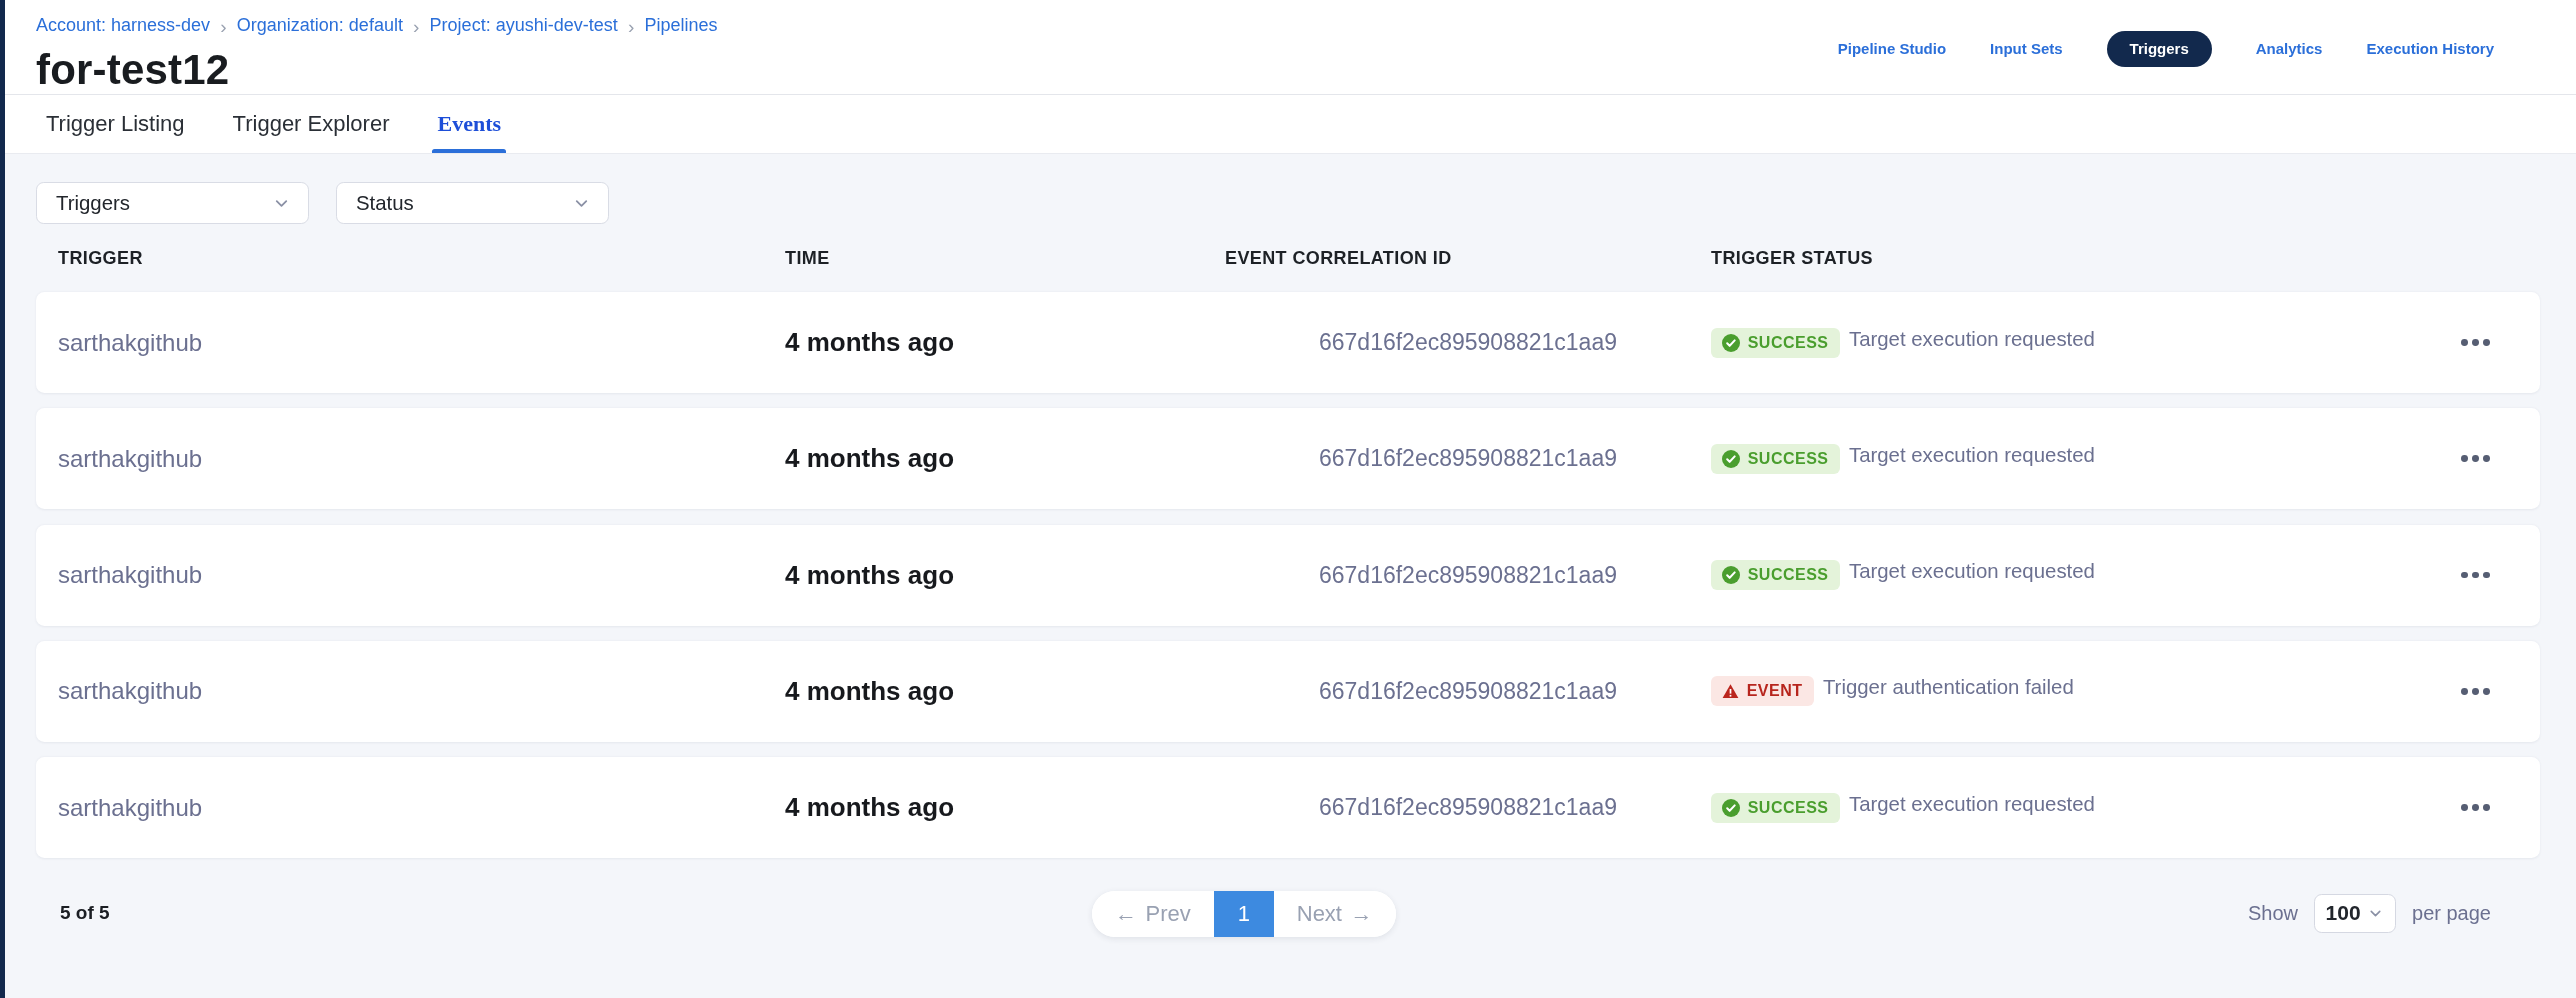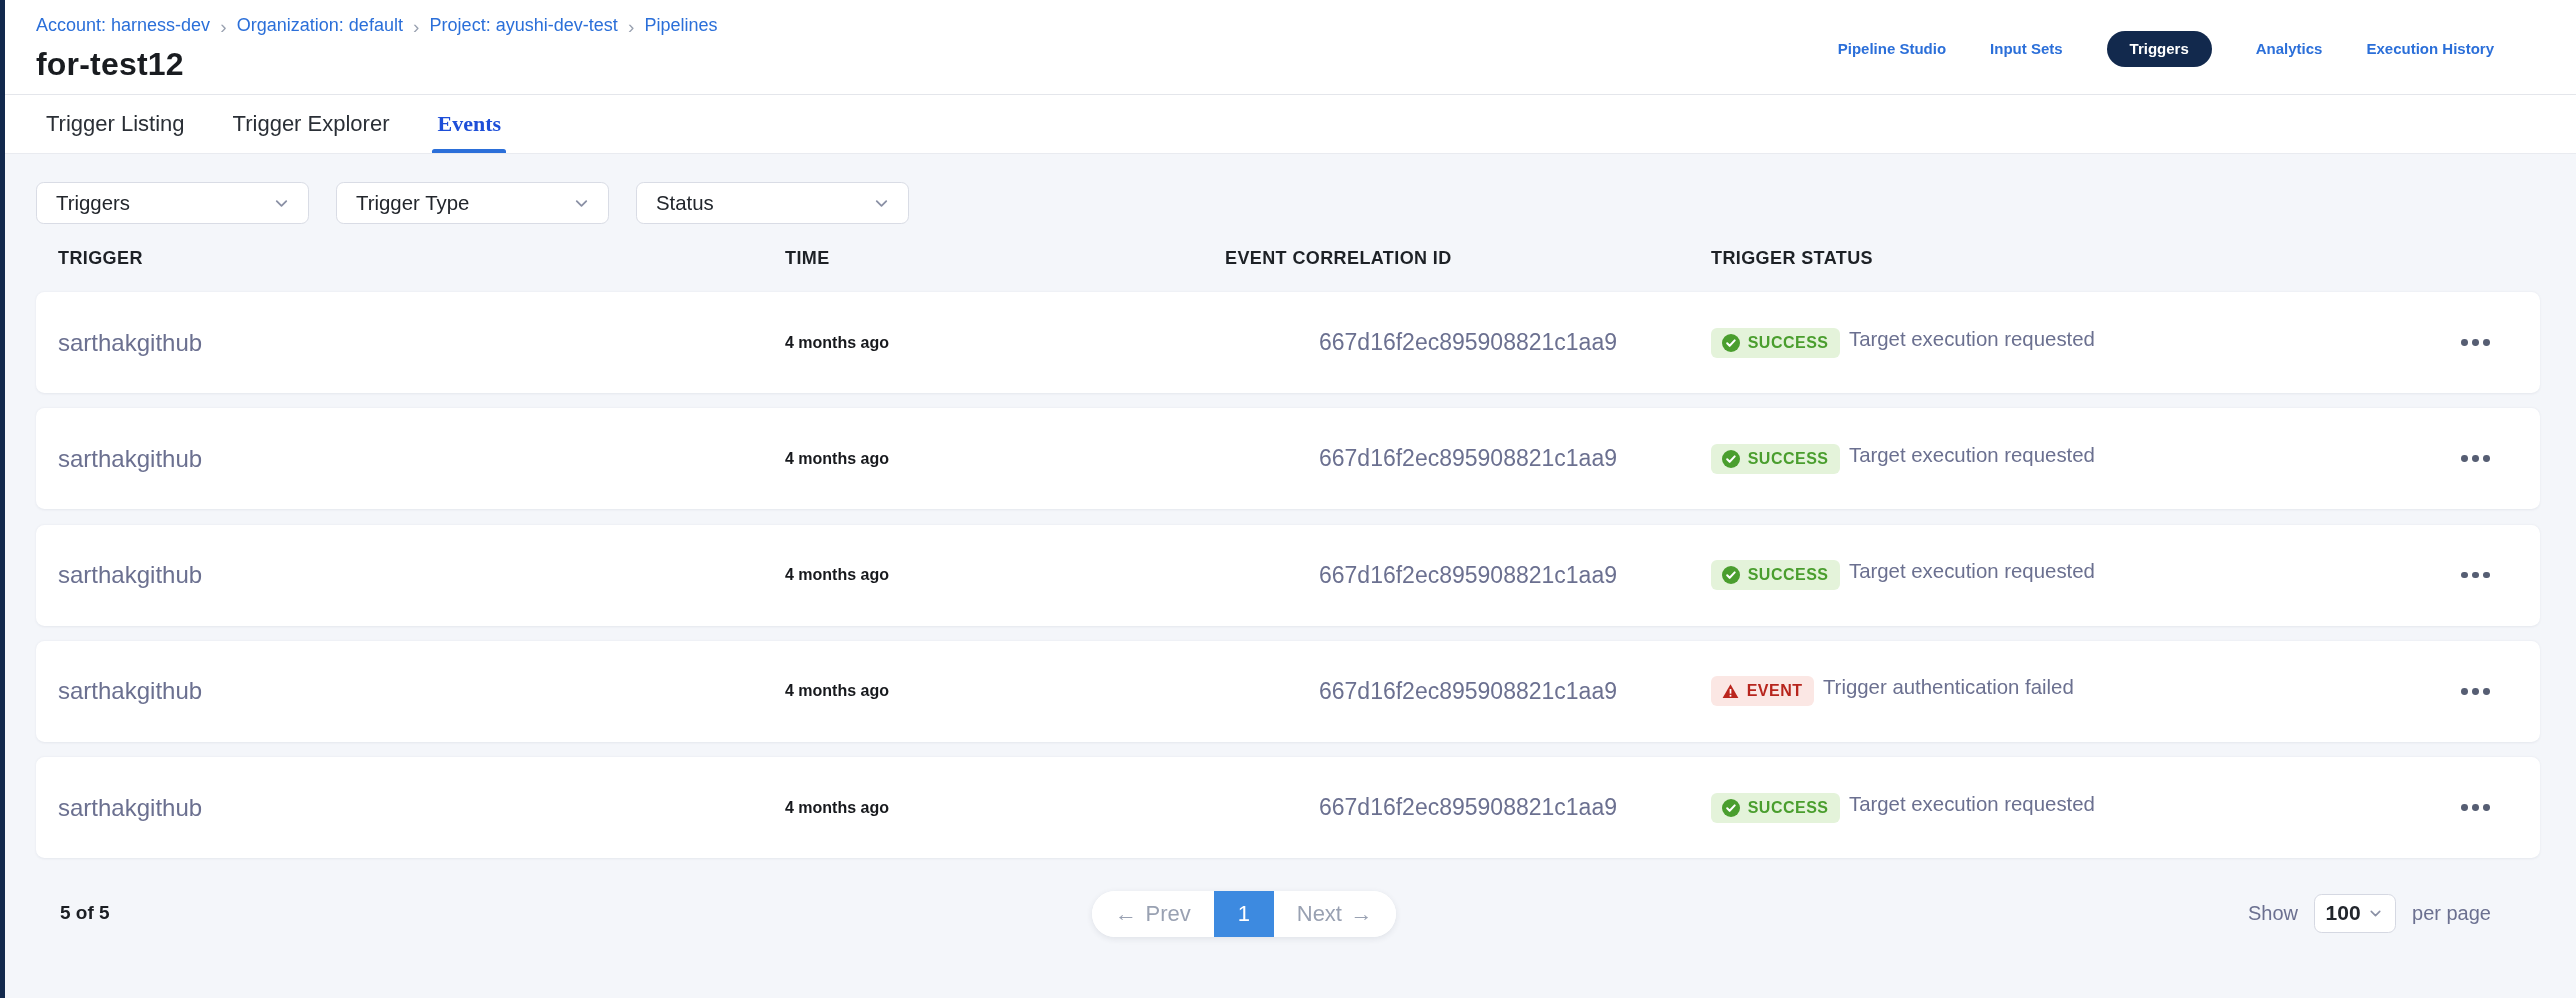--- a/index.html
+++ b/index.html
@@ -15,21 +15,21 @@
     position: absolute; left: 0; top: 0; width: 5.1px; height: 998px;
     background: var(--navy, #12294d); z-index: 50;
   }
   
   .page-header {
     position: relative; height: 94px; background: #fff; padding: 15.3px 82px 0 36px;
   }
   .breadcrumb { display: flex; align-items: center; gap: 10.2px; font-size: 18px; }
   .bc-link { color: var(--link-blue, #2b6fd9); text-decoration: none; cursor: pointer; }
   .bc-sep { color: #9aa2b1; font-size: 19px; line-height: 1; padding-top: 0.9px; }
-  .page-title { margin-top: 10.2px; font-size: 32px; font-weight: 700; color: #191c20; letter-spacing: 0.2px; }
+  .page-title { margin-top: 10.2px; font-size: 42px; font-weight: 700; color: #191c20; letter-spacing: 0.2px; }
   .top-nav {
     position: absolute; right: 82px; top: 31px;
     display: flex; align-items: center; gap: 44px;
   }
   .nav-link {
     font-size: 15px; color: var(--link-blue, #2b6fd9); font-weight: 700;
     text-decoration: none; cursor: pointer; white-space: nowrap;
   }
   .nav-link.active {
     background: var(--navy, #12294d); color: #ffffff;
@@ -68,21 +68,21 @@
     color: #1d2126; letter-spacing: 0.4px;
   }
   .row {
     height: 101px; margin-bottom: 15.3px; background: #fff; border-radius: 8.5px;
     display: grid; grid-template-columns: 727px 440px 486px 722px 1fr;
     align-items: center; padding: 0 22px;
     box-shadow: 0 0.9px 2.6px rgba(35, 45, 70, 0.07);
     cursor: pointer;
   }
   .cell-trigger { font-size: 24px; color: var(--slate, #6b7090); }
-  .cell-time { font-size: 16px; font-weight: 700; color: #17191d; }
+  .cell-time { font-size: 26px; font-weight: 700; color: #17191d; }
   .cell-cid { font-size: 23px; color: var(--slate, #6b7090); text-align: center; }
   .cell-status { display: flex; flex-direction: row; align-items: flex-start; gap: 9.4px; text-align: center; }
   .badge {
     display: inline-flex; align-items: center; gap: 7.7px;
     padding: 6px 11px; border-radius: 6px;
     font-size: 16px; font-weight: 700; letter-spacing: 0.5px;
   }
   .badge.success { background: var(--success-bg, #e4f3da); color: var(--success-green, #4a9e2e); }
   .badge.failed  { background: var(--failed-bg, #fbe7e4); color: var(--failed-red, #b7251d); }
   .badge .icon { display: none; line-height: 0; }
@@ -160,28 +160,20 @@
 
   <div class="tab">Trigger Explorer</div>
 
   <div class="tab active">Events</div>
 </div>
 
 <main class="content">
   <div class="filters">
     <div class="filter-select">
       <span>Triggers</span>
-      <span class="chev">
-        <svg width="19" height="19" viewBox="0 0 16 16">
-            <path d="M4 6l4 4 4-4" stroke="#8a90a5" stroke-width="1.5" fill="none" stroke-linecap="round" stroke-linejoin="round"></path>
-          </svg>
-      </span>
-    </div>
-    <div class="filter-select">
-      <span>Trigger Type</span>
       <span class="chev">
         <svg width="19" height="19" viewBox="0 0 16 16">
             <path d="M4 6l4 4 4-4" stroke="#8a90a5" stroke-width="1.5" fill="none" stroke-linecap="round" stroke-linejoin="round"></path>
           </svg>
       </span>
     </div>
     <div class="filter-select">
       <span>Status</span>
       <span class="chev">
         <svg width="19" height="19" viewBox="0 0 16 16">

